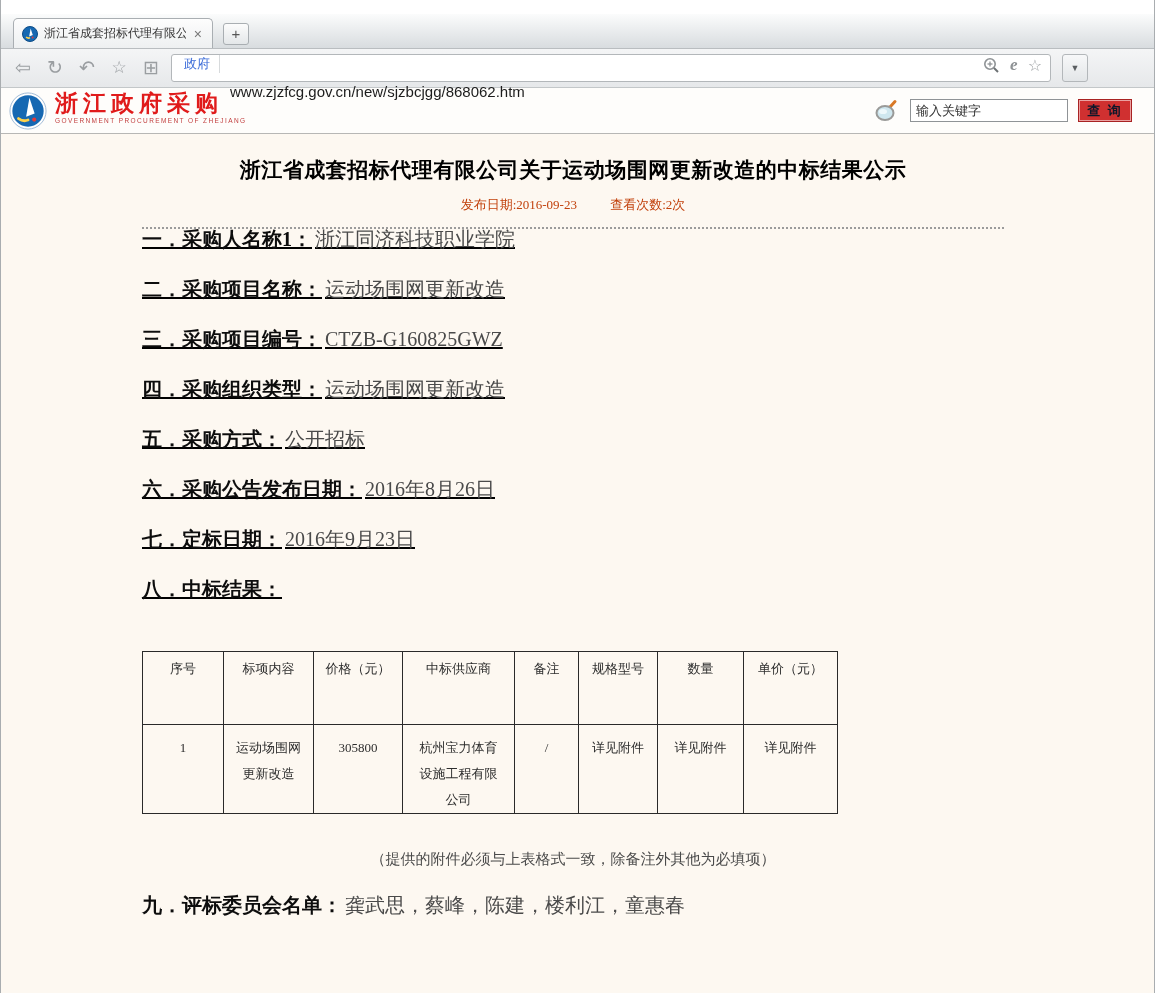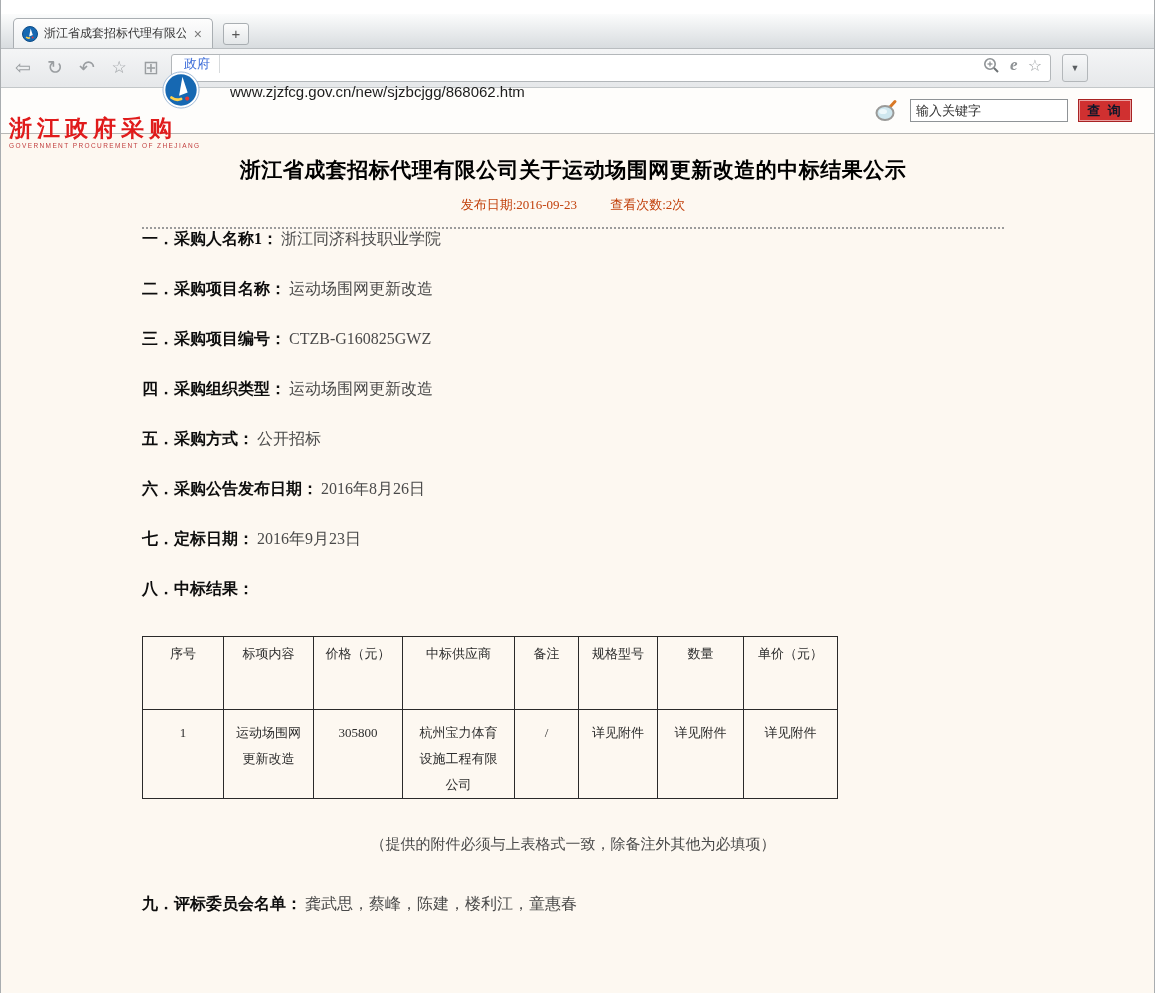--- a/index.html
+++ b/index.html
@@ -37,21 +37,21 @@
   .ie-ic { font-family:"Liberation Serif",serif; font-style:italic; font-weight:bold;
            font-size:17px; color:#8e9295; }
   .star-ic { font-size:16px; color:#9a9ea1; }
   .dd-btn { width:26px; height:28px; background:linear-gradient(#f7f8f9,#e3e6e8);
             border:1px solid #b3b7ba; border-radius:3px; text-align:center;
             line-height:26px; font-size:9px; color:#5a5e61; margin-left:3px; }
 
   
   .site-header { height:46px; background:#fefdfb; border-bottom:1px solid #b7b7b5;
                  display:flex; align-items:center; padding:0 22px 0 8px; }
-  .logo-wrap { display:flex; align-items:flex-end; gap:8px;flex-direction:column; }
+  .logo-wrap { display:flex; align-items:flex-start; gap:8px; }
   .brand-texts { display:flex; flex-direction:column; line-height:1; }
   .brand-cn { color:#e01b1b; font-weight:bold; font-size:23px; letter-spacing:5px;
               font-family:"Liberation Sans",sans-serif; }
   .brand-en { color:#c24040; font-size:6.5px; letter-spacing:1.4px; margin-top:3px;
               white-space:nowrap; }
   .spacer { flex:1; }
   .search-group { display:flex; align-items:center; gap:10px; }
   .search-input { width:158px; height:23px; border:1px solid #8f9396; background:#fff;
                   font-size:13px; padding:0 5px; color:#333; }
   .search-input::placeholder { color:#333; opacity:1; }
@@ -62,35 +62,35 @@
 
   
   .content { background:#fdf8f1; padding:0 150px 40px 141px;
              font-family:"Liberation Serif","DejaVu Serif",serif; }
   .art-title { margin-top:22px; text-align:center; font-size:21px; font-weight:bold;
                color:#000; letter-spacing:.5px; }
   .art-meta { margin-top:12px; text-align:center; font-size:13px; color:#c2410c; }
   .art-meta span { margin:0 15px; }
   .dashes { margin-top:13px; border-top:2px dotted #9b9b9b; height:0; }
 
-  .item { line-height:20px; font-size:16px; margin-bottom:30px; }
+  .item { line-height:20px; font-size:20px; margin-bottom:30px;text-decoration:underline; }
   .item:first-of-type { margin-top:90px; }
   .item .lbl { font-weight:bold; color:#0d0d0d; }
   .item .val { color:#4a4a4a; margin-left:3px; }
 
-  table.result { border-collapse:collapse; margin-top:37px; table-layout:fixed;
+  table.result { border-collapse:collapse; margin-top:52px; table-layout:fixed;
                  width:695px; }
   table.result th, table.result td {
       border:1px solid #2a2a2a; vertical-align:top; text-align:center;
       font-size:13px; font-weight:normal; color:#2e2e2e; line-height:2; }
   table.result th { height:73px; padding:4px 8px 0; }
   table.result td { height:74px; padding:10px 11px 0; }
 
   .note { margin-top:36px; font-size:15px; color:#4a4a4a;text-align:center; }
-  .item9 { margin-top:40px; font-size:16px; line-height:20px; }
+  .item9 { margin-top:26px; font-size:20px; line-height:20px; }
   .item9 .lbl { font-weight:bold; color:#0d0d0d; }
   .item9 .val { color:#4a4a4a; margin-left:3px; }
 
   .mag-svg, .zoom-svg { display:block; }
 </style>
 </head>
 <body>
 
 <div class="window">
 

